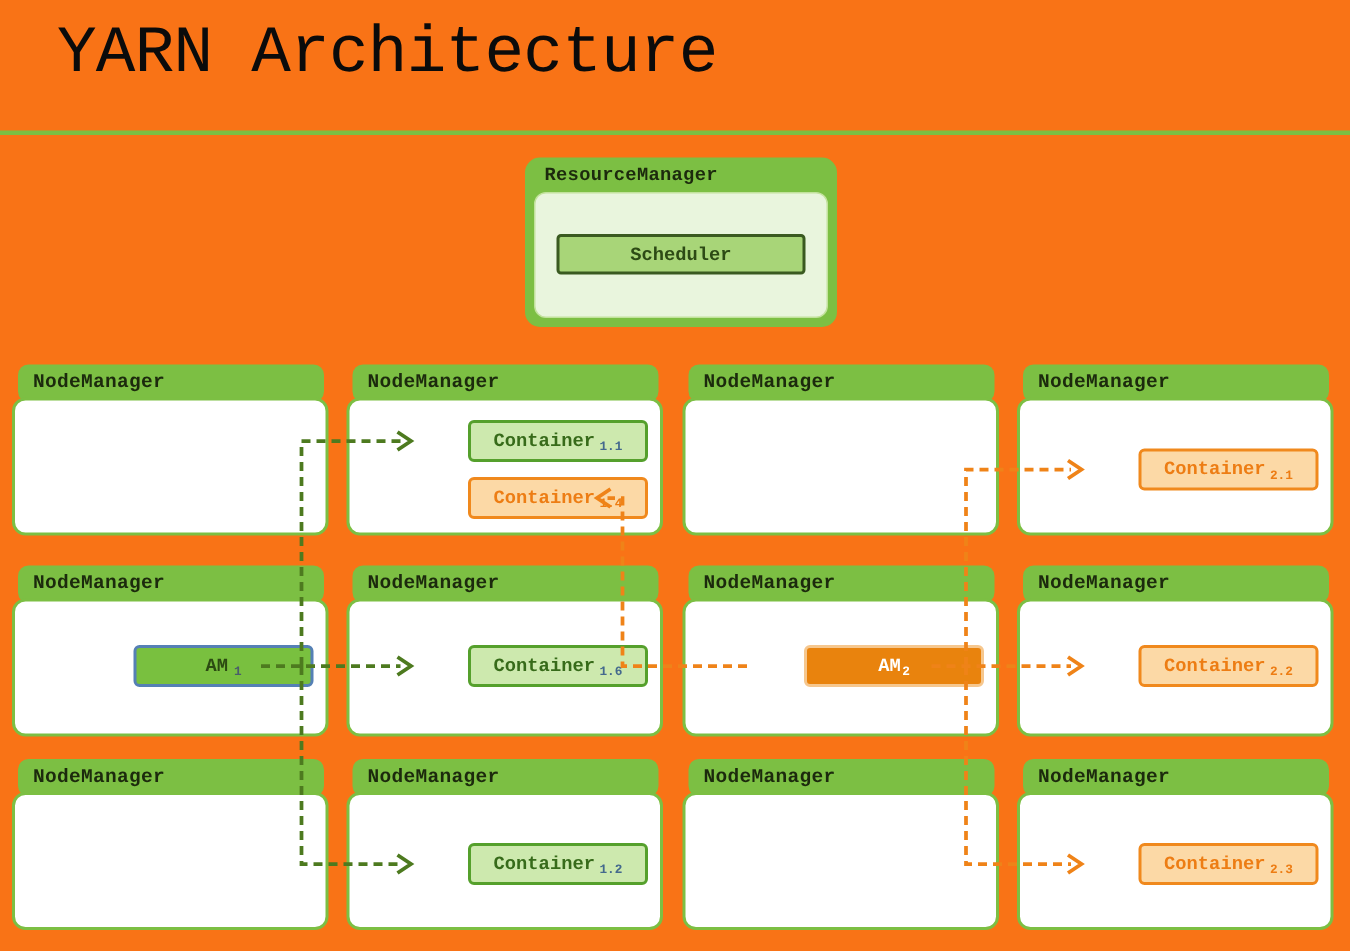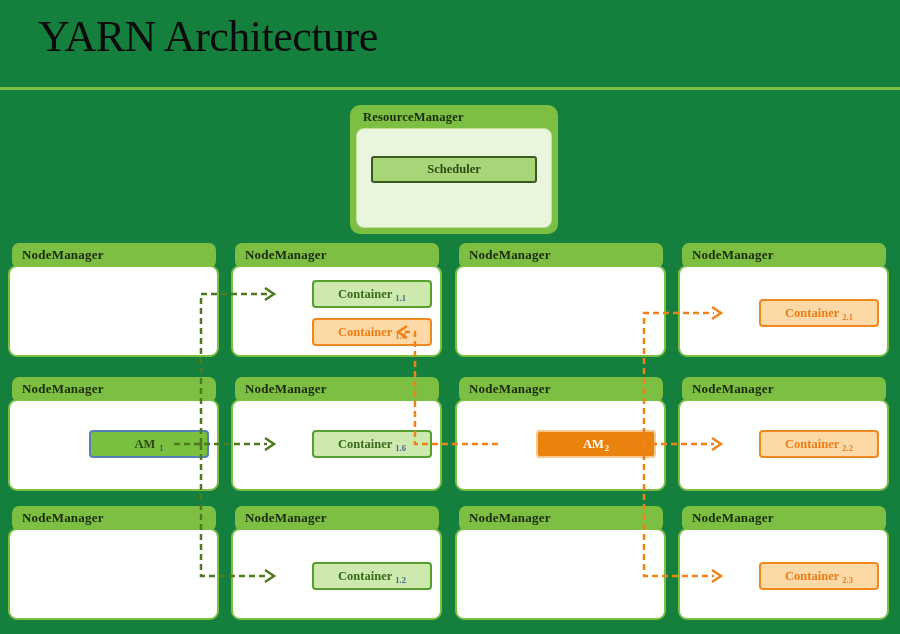--- a/index.html
+++ b/index.html
@@ -1,24 +1,24 @@
 <!DOCTYPE html>
 <html style="--green: #7cbf43; --headerText: #1c2a0d; --paleGreen: #e9f5dd; --paleGreenBorder: #c2e29c; --schedulerFill: #a8d578; --schedulerBorder: #3a5a20; --schedulerText: #2d4a15; --lightGreenFill: #cde9ae; --greenBorder: #55a02c; --greenText: #376b1a; --subBlue: #44698d; --lightOrangeFill: #fcd9a6; --orangeBorder: #f0891d; --orangeText: #ed7d14; --orangeFill: #e9830d; --orangeBorderLight: #f6c78e; --am1Fill: #79c03f; --am1Border: #5580b5; --greenLine: #4d7a1f; --orangeLine: #ef8318;"><head>
 <meta charset="utf-8">
 <title>YARN Architecture</title>
 <style>
   html,body{margin:0;padding:0;background:#fff;}
-  #stage{position:relative;width:900px;height:634px;background:#15803d;overflow:hidden;
-         font-family:Liberation Serif, serif;}
+  #stage{position:relative;width:900px;height:634px;background:#f97316;overflow:hidden;
+         font-family:Liberation Mono, monospace;}
   .title{position:absolute;left:38px;top:11px;font-size:44px;font-weight:400;
          color:#0b0b0b;letter-spacing:-0.5px;white-space:nowrap;}
   .divider{position:absolute;left:0;top:87px;width:900px;height:3px;
            background:var(--green,#7cbf43);}
   
-  .rm{position:absolute;left:350px;top:105px;width:208px;height:129px;
+  .rm{position:absolute;left:350px;top:105px;width:208px;height:113px;
       background:var(--green,#7cbf43);border-radius:10px;}
   .rm-label{position:absolute;left:13px;top:5px;font-size:12.5px;font-weight:bold;
             color:var(--headerText,#1c2a0d);letter-spacing:.2px;}
   .rm-body{position:absolute;left:6px;right:6px;top:23px;bottom:6px;
            background:var(--paleGreen,#e9f5dd);border:1px solid var(--paleGreenBorder,#c2e29c);
            border-radius:8px;}
   .scheduler{position:absolute;left:50%;transform:translateX(-50%);top:27px;
              width:166px;height:27px;box-sizing:border-box;
              background:var(--schedulerFill,#a8d578);border:2px solid var(--schedulerBorder,#3a5a20);
              border-radius:3px;display:flex;align-items:center;justify-content:center;

